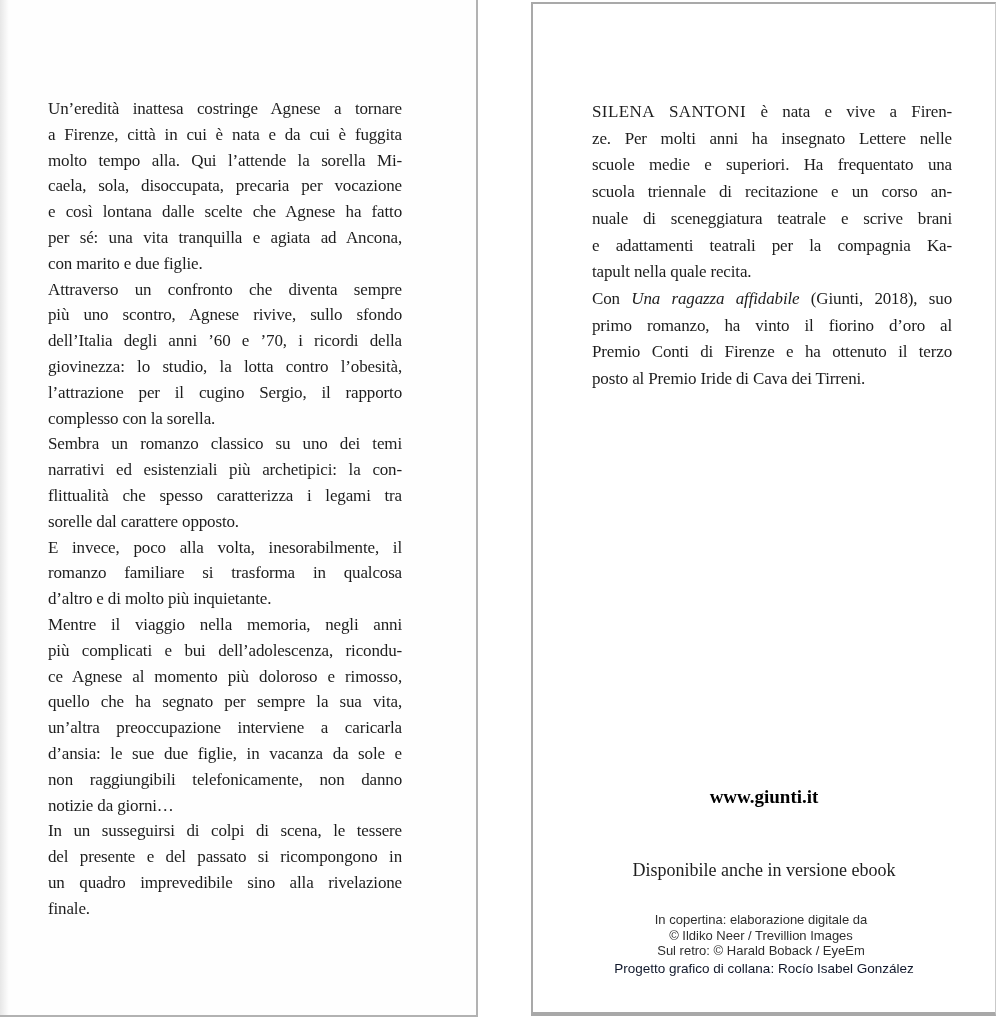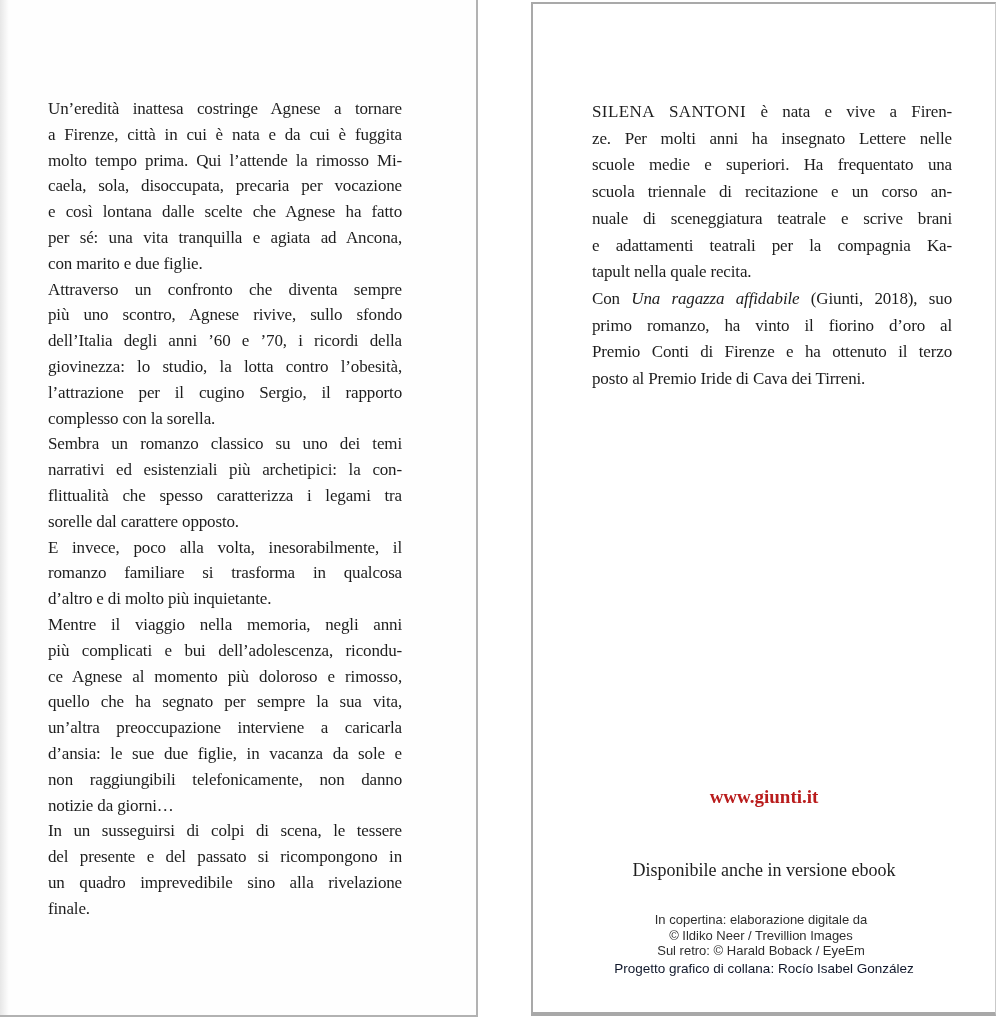--- a/index.html
+++ b/index.html
@@ -70,21 +70,21 @@
   .seg-caps { letter-spacing: 0.4px; }
   .seg-i { font-style: italic; margin-top: 8px; }
 
   
   .website {
     position: absolute;
     left: 0; right: 0; top: 782px;
     text-align: center;
     font-weight: bold;
     font-size: 19px;
-    color: #b91c1c;
+    color: #000000;
   }
   .ebook {
     position: absolute;
     left: 0; right: 0; top: 818px;
     text-align: center;
     font-size: 18px;
     color: #1d1d1d;
     margin-top: 38px;
   }
   .credits {
@@ -109,21 +109,21 @@
 <body>
 
 <div class="page">
 
   <div class="panel-left">
     <div class="edge-shade"></div>
     <div class="synopsis">
         <div class="para">
           <div class="tline"><span>Un’eredità inattesa costringe Agnese a tornare</span></div>
           <div class="tline"><span>a Firenze, città in cui è nata e da cui è fuggita</span></div>
-          <div class="tline"><span>molto tempo prima. Qui l’attende la rimosso Mi-</span></div>
+          <div class="tline"><span>molto tempo alla. Qui l’attende la sorella Mi-</span></div>
           <div class="tline"><span>caela, sola, disoccupata, precaria per vocazione</span></div>
           <div class="tline"><span>e così lontana dalle scelte che Agnese ha fatto</span></div>
           <div class="tline"><span>per sé: una vita tranquilla e agiata ad Ancona,</span></div>
           <div class="tline last"><span>con marito e due figlie.</span></div>
         </div>
         <div class="para">
           <div class="tline"><span>Attraverso un confronto che diventa sempre</span></div>
           <div class="tline"><span>più uno scontro, Agnese rivive, sullo sfondo</span></div>
           <div class="tline"><span>dell’Italia degli anni ’60 e ’70, i ricordi della</span></div>
           <div class="tline"><span>giovinezza: lo studio, la lotta contro l’obesità,</span></div>

